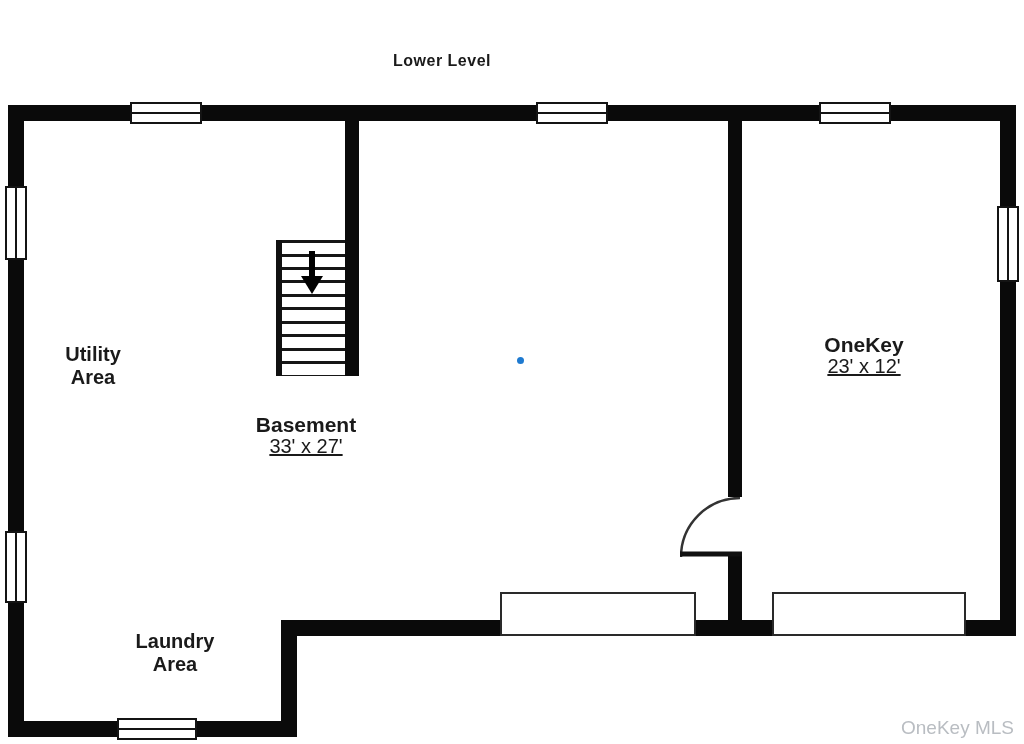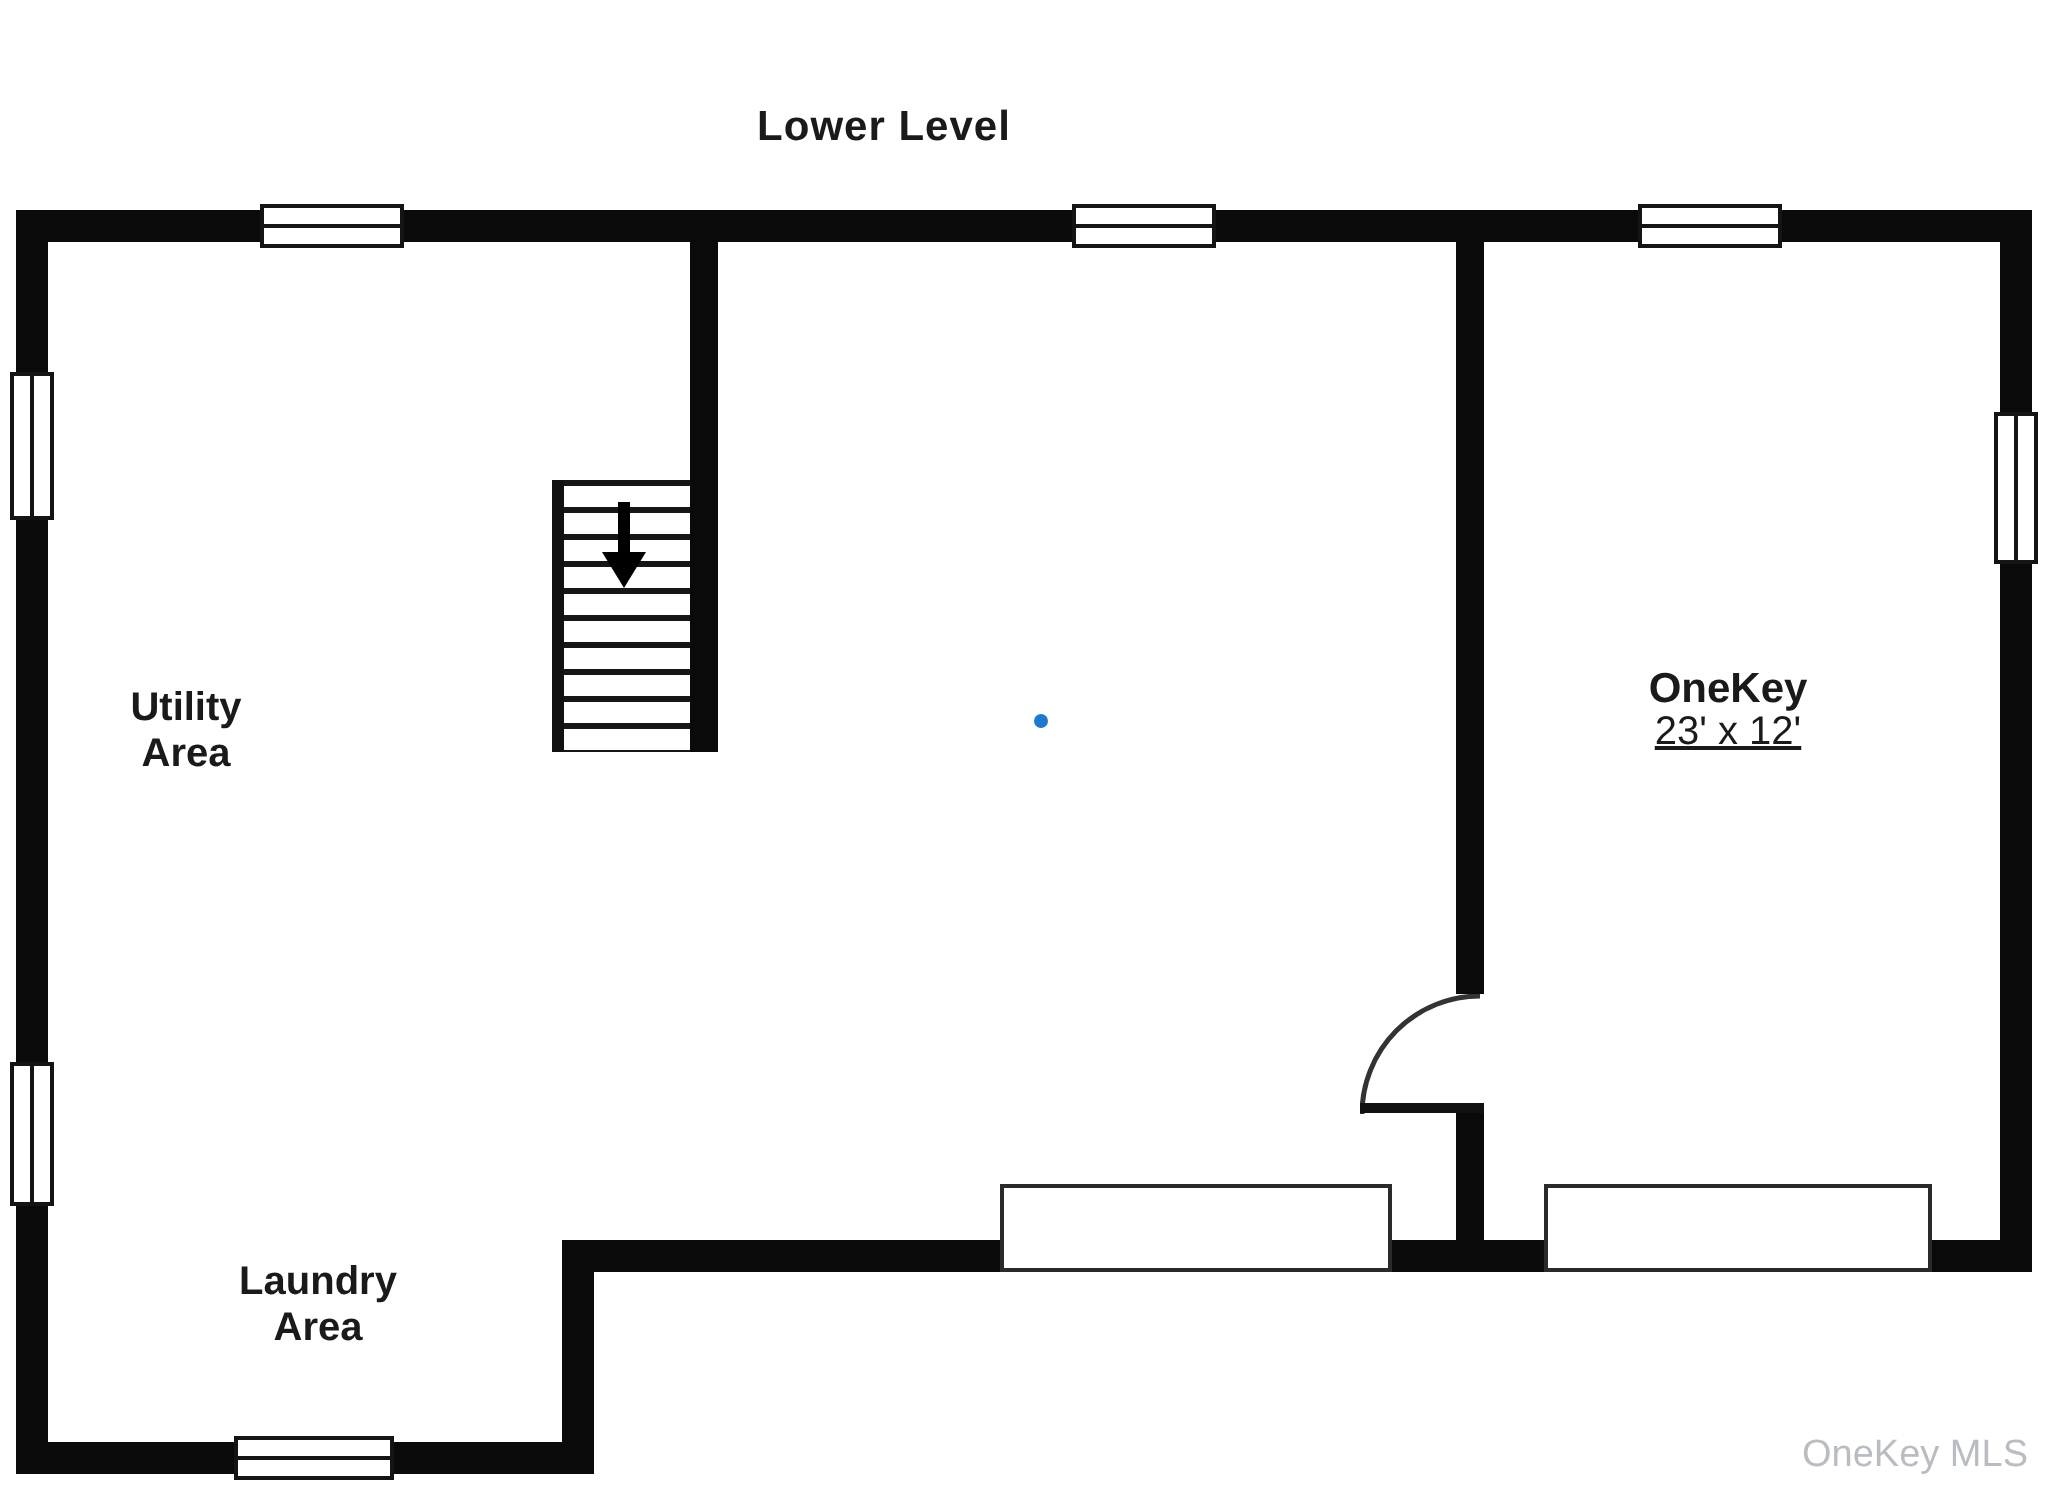--- a/index.html
+++ b/index.html
@@ -14,21 +14,21 @@
   .canvas{position:relative;width:1024px;height:744px;background:#ffffff;overflow:hidden;}
   .abs{position:absolute;box-sizing:border-box;}
   .wall{position:absolute;background:var(--wall);}
   .window{position:absolute;background:#ffffff;border:2px solid #141414;box-sizing:border-box;}
   .pane-h{position:absolute;left:0;right:0;top:50%;height:2px;margin-top:-1px;background:#141414;}
   .pane-v{position:absolute;top:0;bottom:0;left:50%;width:2px;margin-left:-1px;background:#141414;}
   .big-door{position:absolute;background:#ffffff;border:2px solid #2a2a2a;box-sizing:border-box;}
   .room-label{position:absolute;color:var(--text);font-weight:bold;text-align:center;line-height:23px;font-size:20px;}
   .dim-label{font-weight:normal;font-size:20px;line-height:21px;color:var(--text);text-decoration:underline;}
   .title{position:absolute;left:0;top:52px;width:884px;text-align:center;color:var(--text);
-         font-size:21px;font-weight:bold;letter-spacing:0.5px;}
+         font-size:16px;font-weight:bold;letter-spacing:0.5px;}
   .treads{position:absolute;background:repeating-linear-gradient(to bottom,#161616 0 3px,transparent 3px 13.5px);}
   .stringer{position:absolute;background:#111;}
   .dot{position:absolute;width:7px;height:7px;border-radius:50%;background:var(--marker);}
   .watermark{position:absolute;right:10px;bottom:5px;font-size:19px;color:var(--watermark);text-align:center;}
 </style>
 </head>
 <body>
 
 <div class="canvas">
 
@@ -82,22 +82,26 @@
   <svg class="abs" style="left:680px; top:497px;" width="62" height="62" viewBox="0 0 62 62">
     <path d="M 60 1 A 59 59 0 0 0 1 60" fill="none" stroke="#333333" stroke-width="2.5"></path>
     <line x1="0" y1="57" x2="62" y2="57" stroke="#111111" stroke-width="5"></line>
   </svg>
 
   <div class="room-label" style="left:34px; top:343px; width:118px;">
     <div>Utility</div>
     <div>Area</div>
   </div>
 
+  <div class="room-label" style="left:228px; top:413px; width:156px; font-size:21px;">
+    <div>Basement</div>
+    <div class="dim-label">33' x 27'</div>
+  </div>
 
-  <div class="room-label" style="left:96px; top:630px; width:126px;">
+  <div class="room-label" style="left:112px; top:630px; width:126px;">
     <div>Laundry</div>
     <div>Area</div>
   </div>
 
   <div class="room-label" style="left:798px; top:333px; width:132px; font-size:21px;">
     <div>OneKey</div>
     <div class="dim-label">23' x 12'</div>
   </div>
 
   <div class="dot" style="left:517px; top:357px;"></div>

